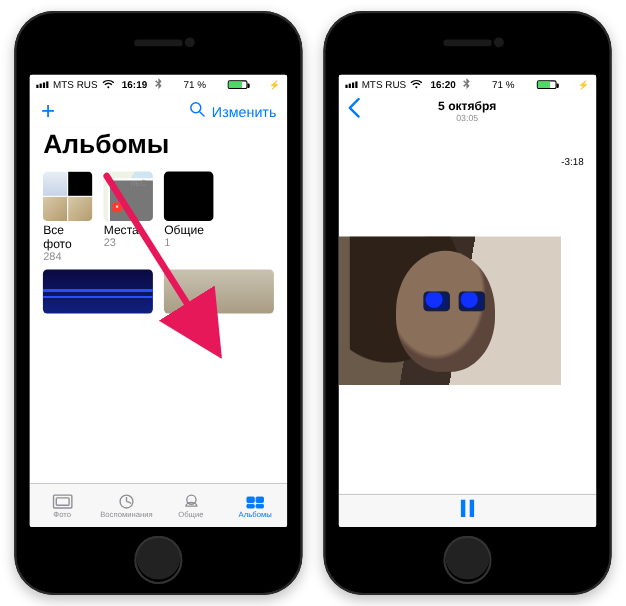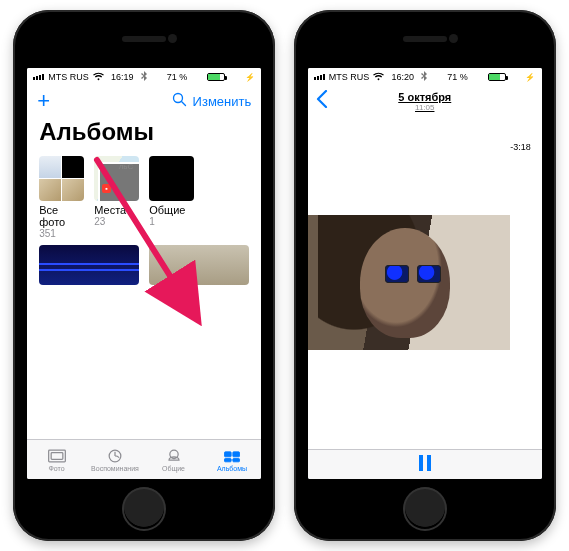--- a/index.html
+++ b/index.html
@@ -59,21 +59,21 @@
   }
   .status .sig { display:flex; gap:1px; align-items:flex-end; margin-right:4px;}
   .status .sig span { width:2px; background:#000; display:block;}
   .status .sig span:nth-child(1){height:3px;}
   .status .sig span:nth-child(2){height:4px;}
   .status .sig span:nth-child(3){height:5px;}
   .status .sig span:nth-child(4){height:6px;}
   .status .carrier { margin-right:2px; }
   .status .wifi { margin-left:2px; }
   .status .spacer { flex:1; }
-  .status .time { font-weight:400; }
+  .status .time { font-weight:700; }
   .status .right { display:flex; align-items:center; gap:20px; }
   .status .bt { font-size:9px; color:#777; }
   .status .batt { width:18px; height:8px; border:1px solid #000; border-radius:2px; position:relative; }
   .status .batt::after { content:""; position:absolute; right:-3px; top:2px; width:2px; height:4px; background:#000; border-radius:0 1px 1px 0;}
   .status .batt i { display:block; height:100%; width:71%; background:#4cd964; }
   .status .plug { font-size:8px; }
   
   .nav {
     height: 30px; background:#fff;
     display:flex; align-items:center; justify-content:space-between;
@@ -152,21 +152,21 @@
   .arrow {
     position:absolute; left:66px; top:2px; width:110px; height:170px;
     pointer-events:none;
   }
   
   .header2 {
     background:#fff; height:30px; display:flex; align-items:center; padding:0 8px;
     position:relative;
   }
   .back { color:#007aff; font-size:20px; font-weight:400; }
-  .header2 .center { position:absolute; left:0; right:0; text-align:center;text-decoration:underline; }
+  .header2 .center { position:absolute; left:0; right:0; text-align:center; }
   .header2 .d1 { font-size:11px; font-weight:600; }
   .header2 .d2 { font-size:8px; color:#8e8e93; }
   .videoarea { flex:1; background:#fff; display:flex; flex-direction:row; }
   .letterbox { flex:1; display:flex; align-items:center; }
   .frame {
     width:100%; height:135px;
     background: linear-gradient(100deg,#6a5a4a 0 35%, #3a2e26 35% 55%, #d8cfc2 55% 100%);
     position:relative; overflow:hidden;
   }
   .face {
@@ -258,21 +258,21 @@
     <div class="content">
       <div class="grid">
         <div class="album">
           <div class="thumb collage">
             <div class="c1"></div>
               <div class="c2"></div>
               <div class="c3"></div>
               <div class="c4"></div>
           </div>
           <div class="name">Все фото</div>
-          <div class="count">351</div>
+          <div class="count">284</div>
         </div>
         <div class="album">
           <div class="thumb map">
             <span style="position:absolute;right:6px;top:6px;font-size:8px;color:#888">льС</span>
             <span class="pin">▪</span>
           </div>
           <div class="name">Места</div>
           <div class="count">23</div>
         </div>
         <div class="album">
@@ -368,21 +368,21 @@
     </div>
 
     <div class="header2">
       <span class="back">
         <svg width="12" height="18" viewBox="0 0 12 18">
             <path d="M10 1 L2 9 L10 17" fill="none" stroke="#007aff" stroke-width="2.2" stroke-linecap="round" stroke-linejoin="round"></path>
           </svg>
       </span>
       <div class="center">
         <div class="d1">5 октября</div>
-        <div class="d2">11:05</div>
+        <div class="d2">03:05</div>
       </div>
     </div>
 
     <div class="videoarea">
       <div class="letterbox">
         <div class="frame">
           <div class="hair"></div>
           <div class="face"></div>
           <div class="glasses">
               <span></span>

